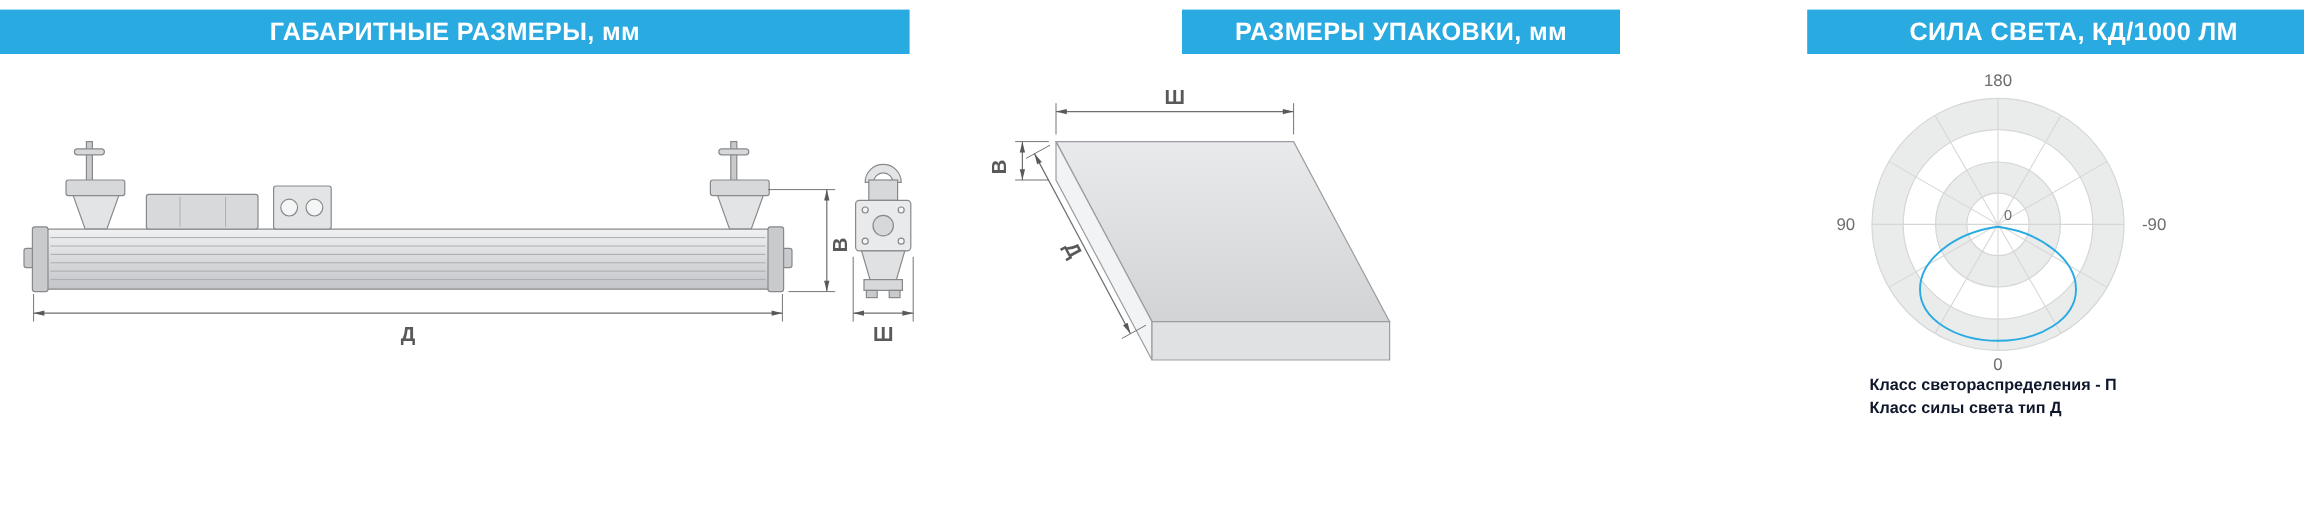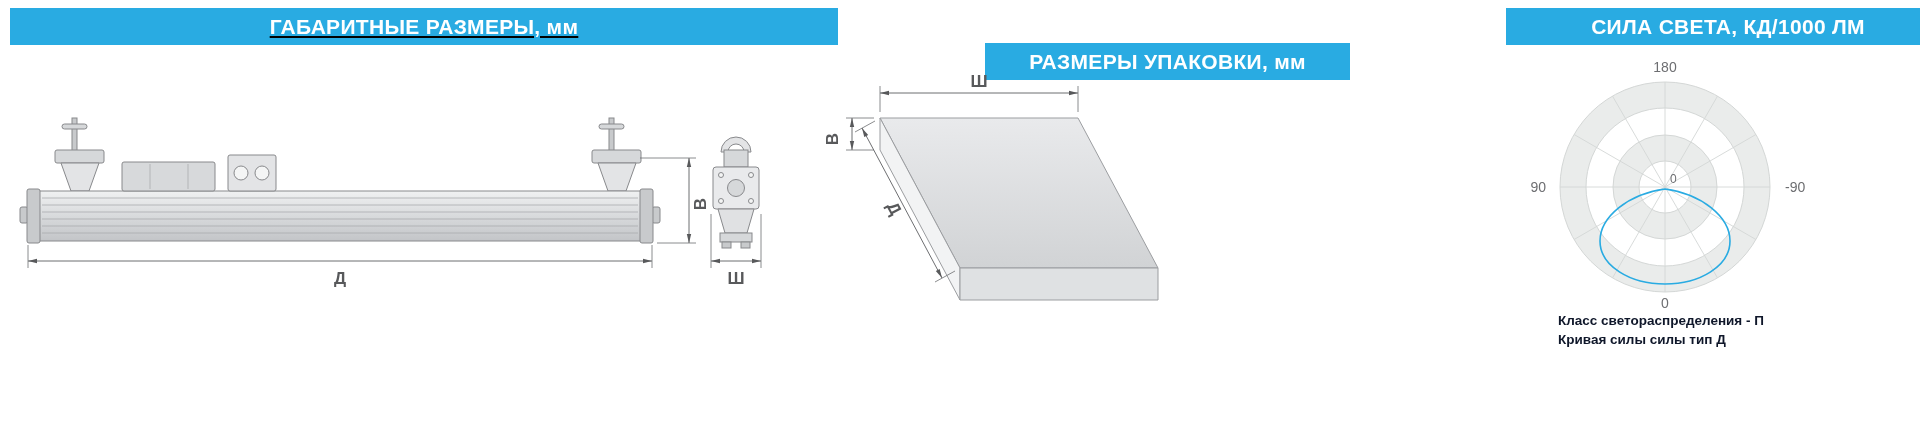--- a/index.html
+++ b/index.html
@@ -34,24 +34,24 @@
     position:absolute; left:1558px; top:311px;
     color:#0f172a; font-size:13.5px; font-weight:bold; line-height:19px;
     white-space:nowrap;
   }
 </style>
 </head>
 <body>
 
 <div class="page">
 
-  <div class="hbar" style="left:10px; width:828px;text-decoration:underline;">
+  <div class="hbar" style="left:0; width:758px;">
     <span class="hbar-text">ГАБАРИТНЫЕ РАЗМЕРЫ, мм</span>
   </div>
-  <div class="hbar" style="left:985px; width:365px;margin-top:35px;">
+  <div class="hbar" style="left:985px; width:365px;">
     <span class="hbar-text">РАЗМЕРЫ УПАКОВКИ, мм</span>
   </div>
   <div class="hbar" style="left:1506px; width:444px;">
     <span class="hbar-text">СИЛА СВЕТА, КД/1000 ЛМ</span>
   </div>
 
   <svg class="art" width="1920" height="431" viewBox="0 0 1920 431">
     <defs>
       <marker id="arrS" markerWidth="10" markerHeight="7" refX="0.5" refY="3.5" orient="auto" markerUnits="userSpaceOnUse">
         <path d="M0.5,3.5 L9.5,1.3 L9.5,5.7 Z" fill="#58595b"></path>
@@ -191,16 +191,16 @@
     </g>
     <text class="polar-label" x="1665" y="72" text-anchor="middle">180</text>
     <text class="polar-label" x="1546" y="192" text-anchor="end">90</text>
     <text class="polar-label" x="1785" y="192" text-anchor="start">-90</text>
     <text class="polar-label-small" x="1670" y="183" text-anchor="start">0</text>
     <text class="polar-label" x="1665" y="308" text-anchor="middle">0</text>
   </svg>
 
   <div class="notes">
     <div>Класс светораспределения - П</div>
-    <div>Кривая силы силы тип Д</div>
+    <div>Класс силы света тип Д</div>
   </div>
 
 </div>
 
 </body></html>

